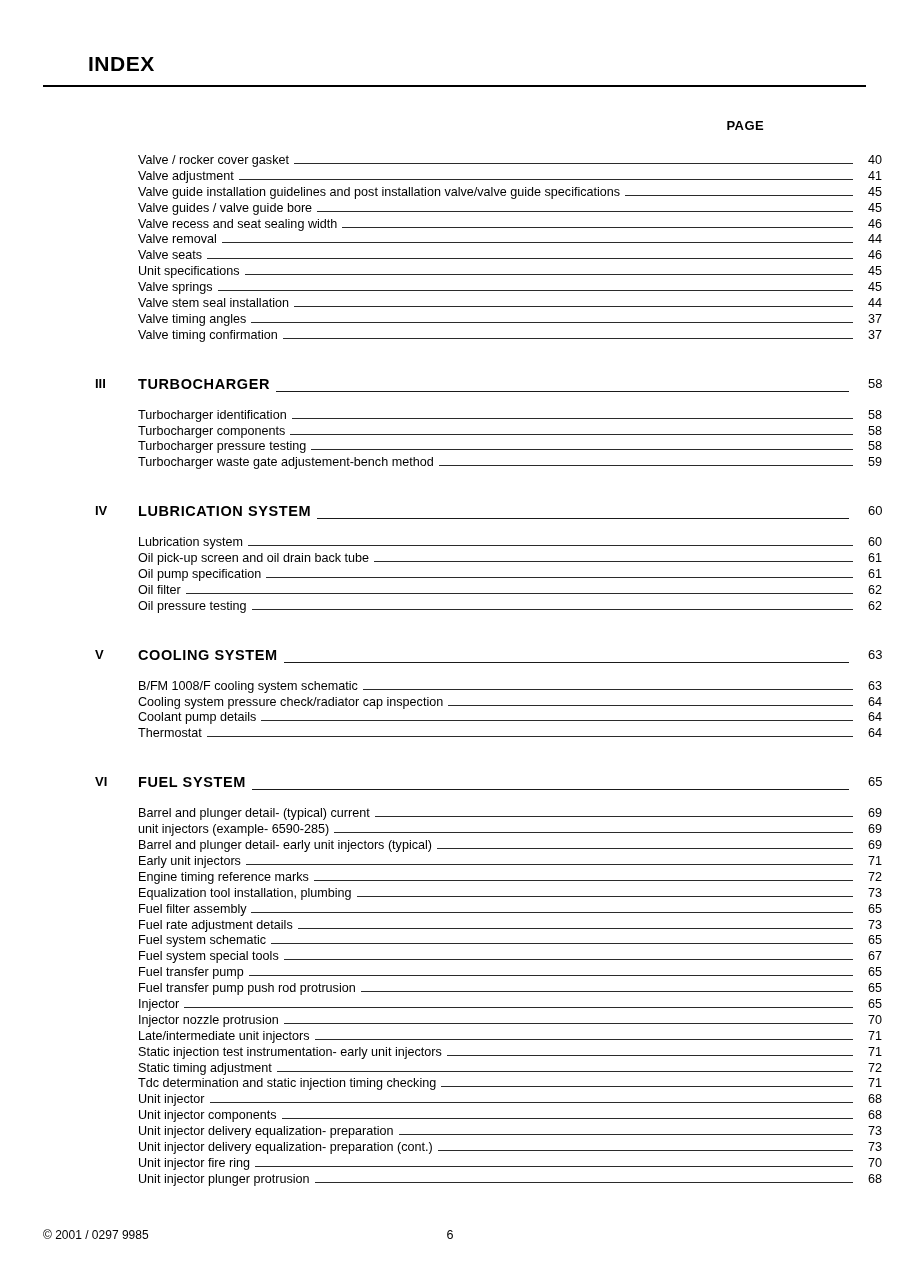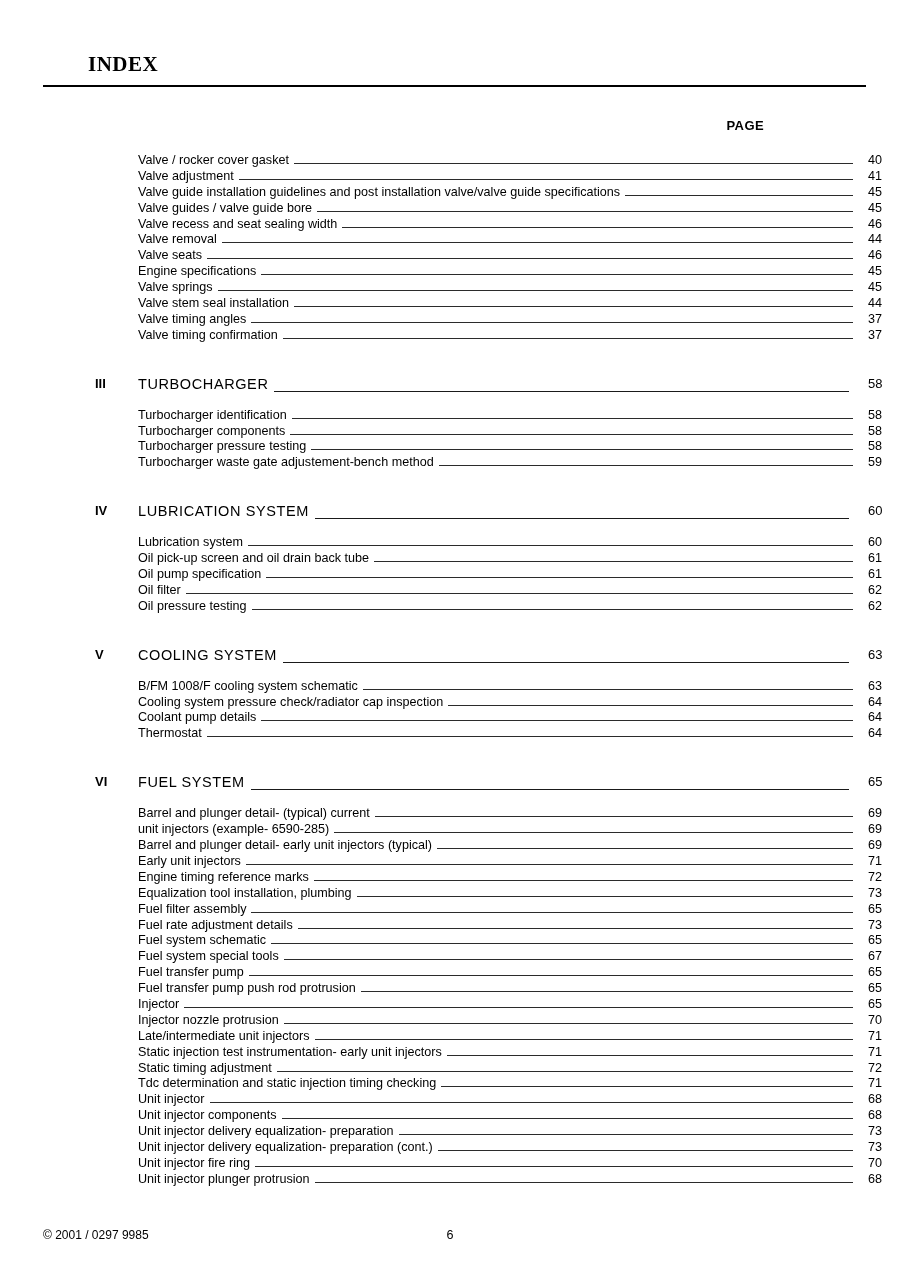--- a/index.html
+++ b/index.html
@@ -20,21 +20,20 @@
   }
 
   
   #header-title {
     position: absolute;
     left: 88px;
     top: 52px;
     font-size: 21px;
     font-weight: bold;
     letter-spacing: 0.5px;
-    font-family: Liberation Serif, serif;
   }
   #header-rule {
     position: absolute;
     left: 43px;
     top: 85px;
     width: 823px;
     height: 0;
     border-top: 2px solid #000;
   }
 
@@ -73,21 +72,21 @@
   }
   .section-roman {
     width: 43px;
     flex: 0 0 43px;
     font-size: 13px;
     font-weight: bold;
     line-height: 18px;
   }
   .section-title {
     font-size: 14.5px;
-    font-weight: normal;
+    font-weight: bold;
     letter-spacing: 0.6px;
     line-height: 18px;
     white-space: nowrap;
     padding-right: 6px;
   }
   .section-leader {
     flex: 1 1 auto;
     position: relative;
     height: 14px;
   }
@@ -203,21 +202,21 @@
           <div class="entry-label">Valve removal</div>
           <div class="entry-leader"></div>
           <div class="entry-page">44</div>
         </div>
         <div class="entry-row">
           <div class="entry-label">Valve seats</div>
           <div class="entry-leader"></div>
           <div class="entry-page">46</div>
         </div>
         <div class="entry-row">
-          <div class="entry-label">Engine specifications</div>
+          <div class="entry-label">Unit specifications</div>
           <div class="entry-leader"></div>
           <div class="entry-page">45</div>
         </div>
         <div class="entry-row">
           <div class="entry-label">Valve springs</div>
           <div class="entry-leader"></div>
           <div class="entry-page">45</div>
         </div>
         <div class="entry-row">
           <div class="entry-label">Valve stem seal installation</div>

